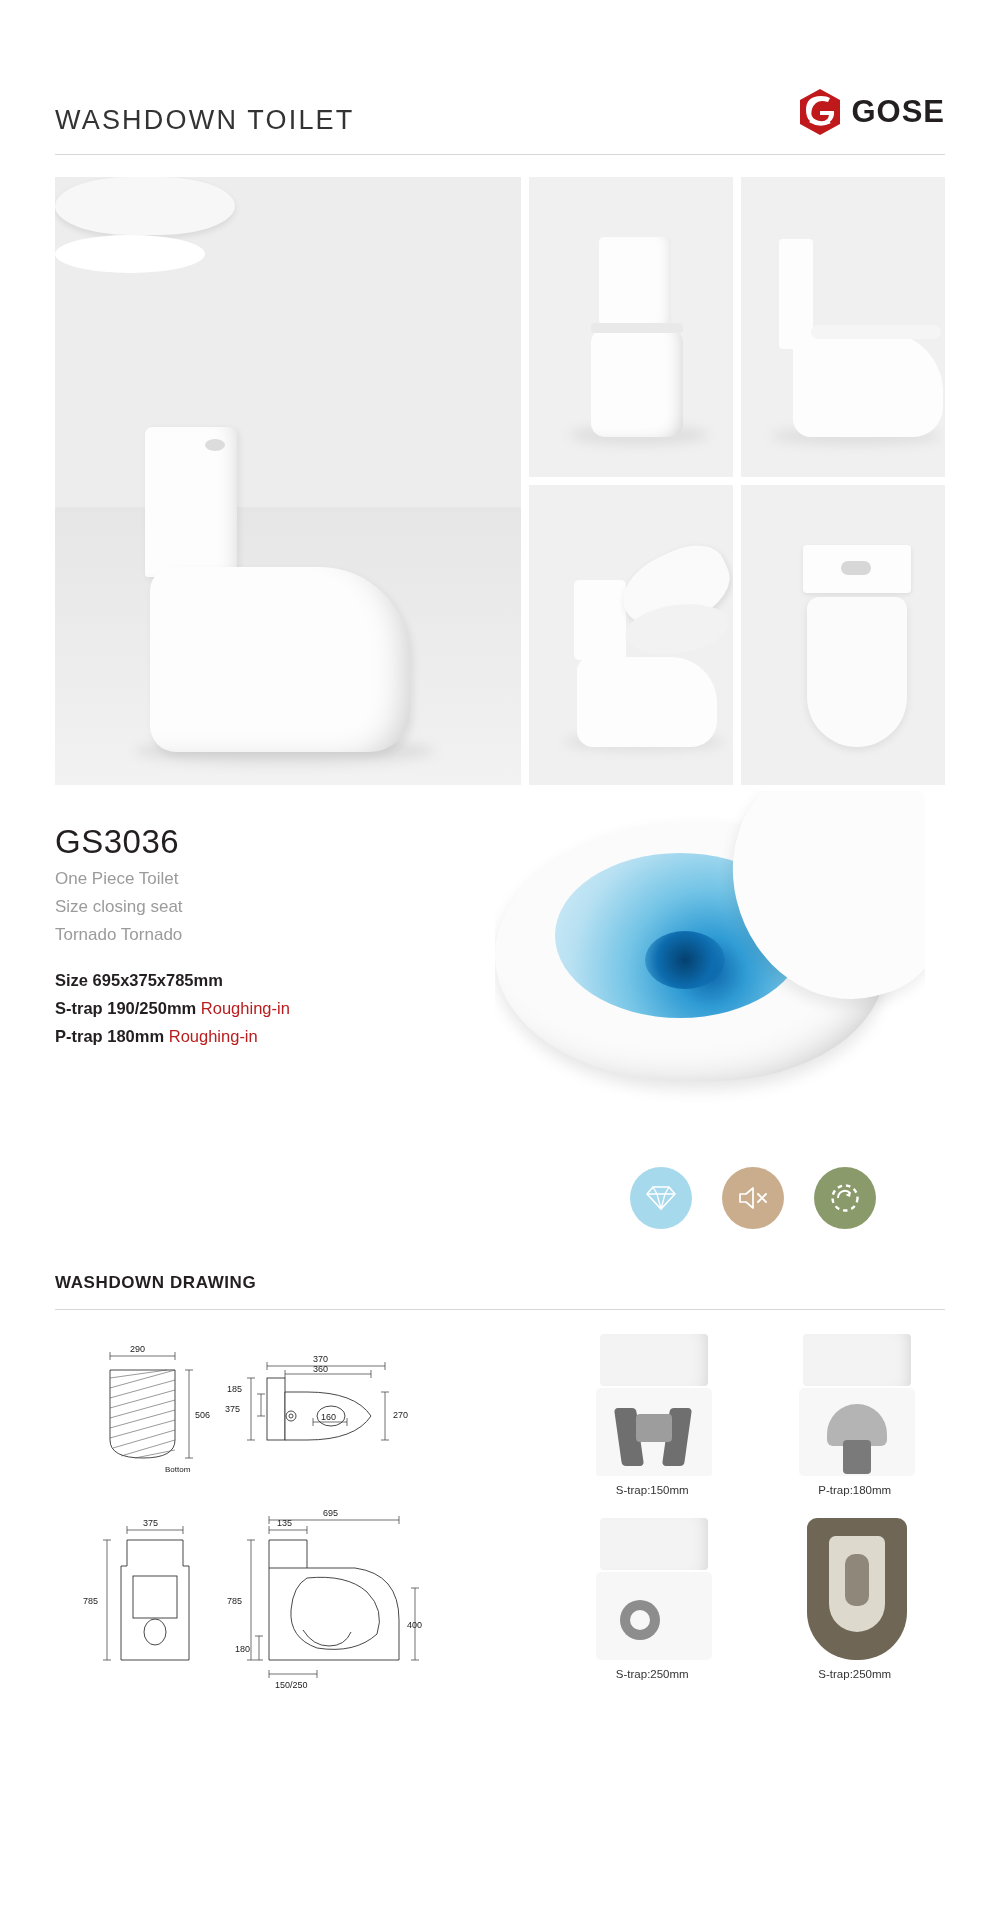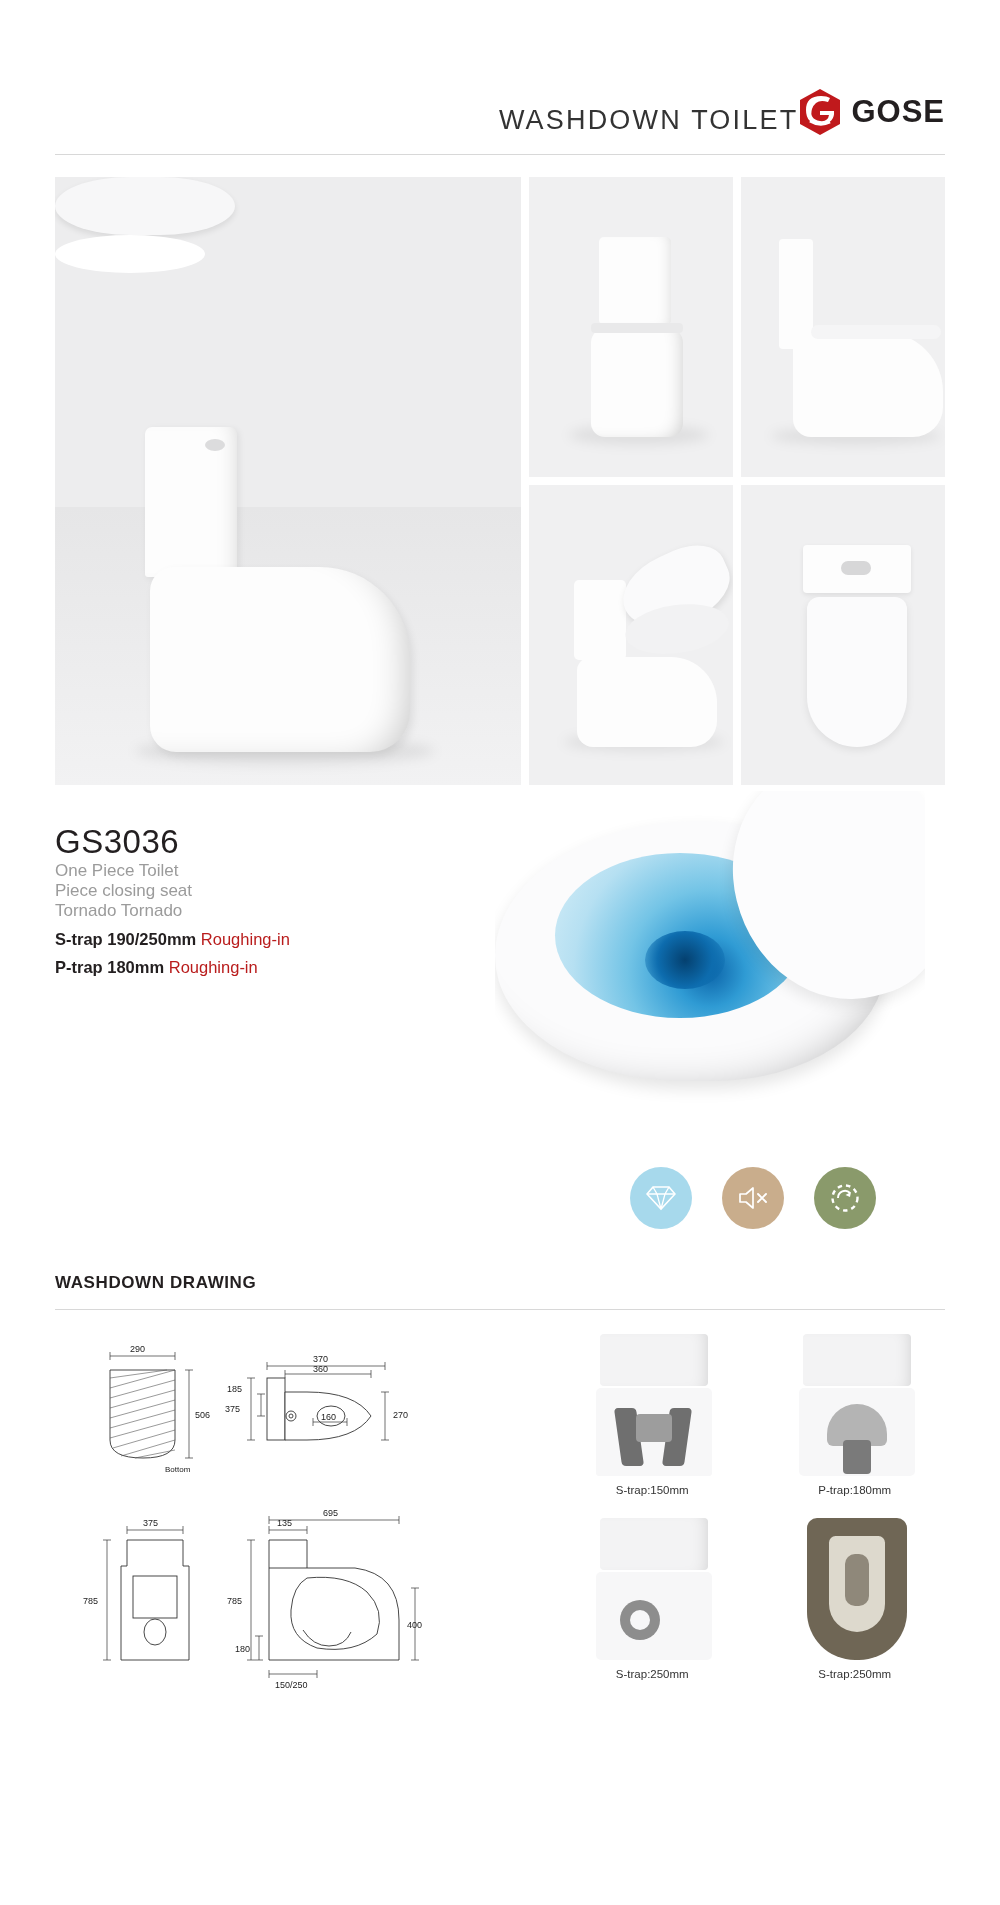--- a/index.html
+++ b/index.html
@@ -8,21 +8,21 @@
     width:1000px; height:1905px;
     background:#ffffff;
     font-family:"Liberation Sans", sans-serif;
     color:#231f20;
     position:relative;
     overflow:hidden;
   }
   .page { position:relative; width:1000px; height:1905px; padding:0 55px; }
 
   
-  .header { display:flex; align-items:flex-end; justify-content:flex-end; padding-top:88px; }
+  .header { display:flex; align-items:flex-end; justify-content:space-between; padding-top:88px; }
   .header-title { font-size:27px; letter-spacing:2.2px; font-weight:400; color:#333; }
   .logo { display:flex; align-items:center; gap:9px; }
   .logo-mark { width:44px; height:48px; position:relative; }
   .logo-text { font-size:31px; font-weight:700; letter-spacing:1px; color:#231f20; }
   .header-rule { height:1px; background:#d8d8d8; margin-top:18px; }
 
   
   .gallery { display:flex; gap:8px; margin-top:22px; }
   .gallery-main { width:466px; height:608px; background:#ededee; position:relative; overflow:hidden; }
   .gallery-right { display:flex; flex-direction:column; gap:8px; flex:1; }
@@ -48,21 +48,21 @@
   .m-sh { left:80px; top:560px; width:300px; height:28px; }
 
   
   .s-tank { border-radius:5px; box-shadow:inset -10px 0 16px -12px rgba(0,0,0,.18); }
   .s-bowl { border-radius:16px 16px 14px 14px; box-shadow:inset -14px -6px 18px -14px rgba(0,0,0,.2); }
 
   
   .info-block { display:flex; margin-top:26px; }
   .info-left { width:430px; padding-top:12px; }
   .model { font-size:33px; font-weight:400; letter-spacing:.5px; }
-  .feature { font-size:17px; color:#9b9b9b; }
+  .feature { font-size:17px; color:#9b9b9b; margin-top:8px; }
   .feature:first-of-type { margin-top:30px; }
   .spec { font-size:16.5px; margin-top:9px; color:#231f20; }
   .spec.first { margin-top:26px; font-weight:700; }
   .spec b { font-weight:700; }
   .spec .muted { color:#b91c1c; font-weight:400; }
 
   .info-right { flex:1; position:relative; height:330px; }
   .bowlshot { position:absolute; left:10px; top:-20px; width:430px; height:330px; overflow:hidden; }
   .bs-rim { position:absolute; left:0; top:30px; width:390px; height:260px;
             background:#fbfbfc; border-radius:54% 50% 46% 50%;
@@ -158,23 +158,24 @@
           <div style="position:absolute;left:66px;top:112px;width:100px;height:150px;background:#fbfbfc;border-radius:12px 12px 50px 50px;box-shadow:0 3px 8px rgba(0,0,0,.08);"></div>
         </div>
       </div>
     </div>
   </div>
 
   <div class="info-block">
     <div class="info-left">
       <div class="model">GS3036</div>
       <div class="feature">One Piece Toilet</div>
-      <div class="feature">Piece closing seat</div>
+      <div class="feature">Size closing seat</div>
       <div class="feature">Tornado Tornado</div>
 
+      <div class="spec first">Size 695x375x785mm</div>
       <div class="spec">
         <b>S-trap 190/250mm</b>
         <span class="muted">Roughing-in</span>
       </div>
       <div class="spec">
         <b>P-trap 180mm</b>
         <span class="muted">Roughing-in</span>
       </div>
     </div>
 

